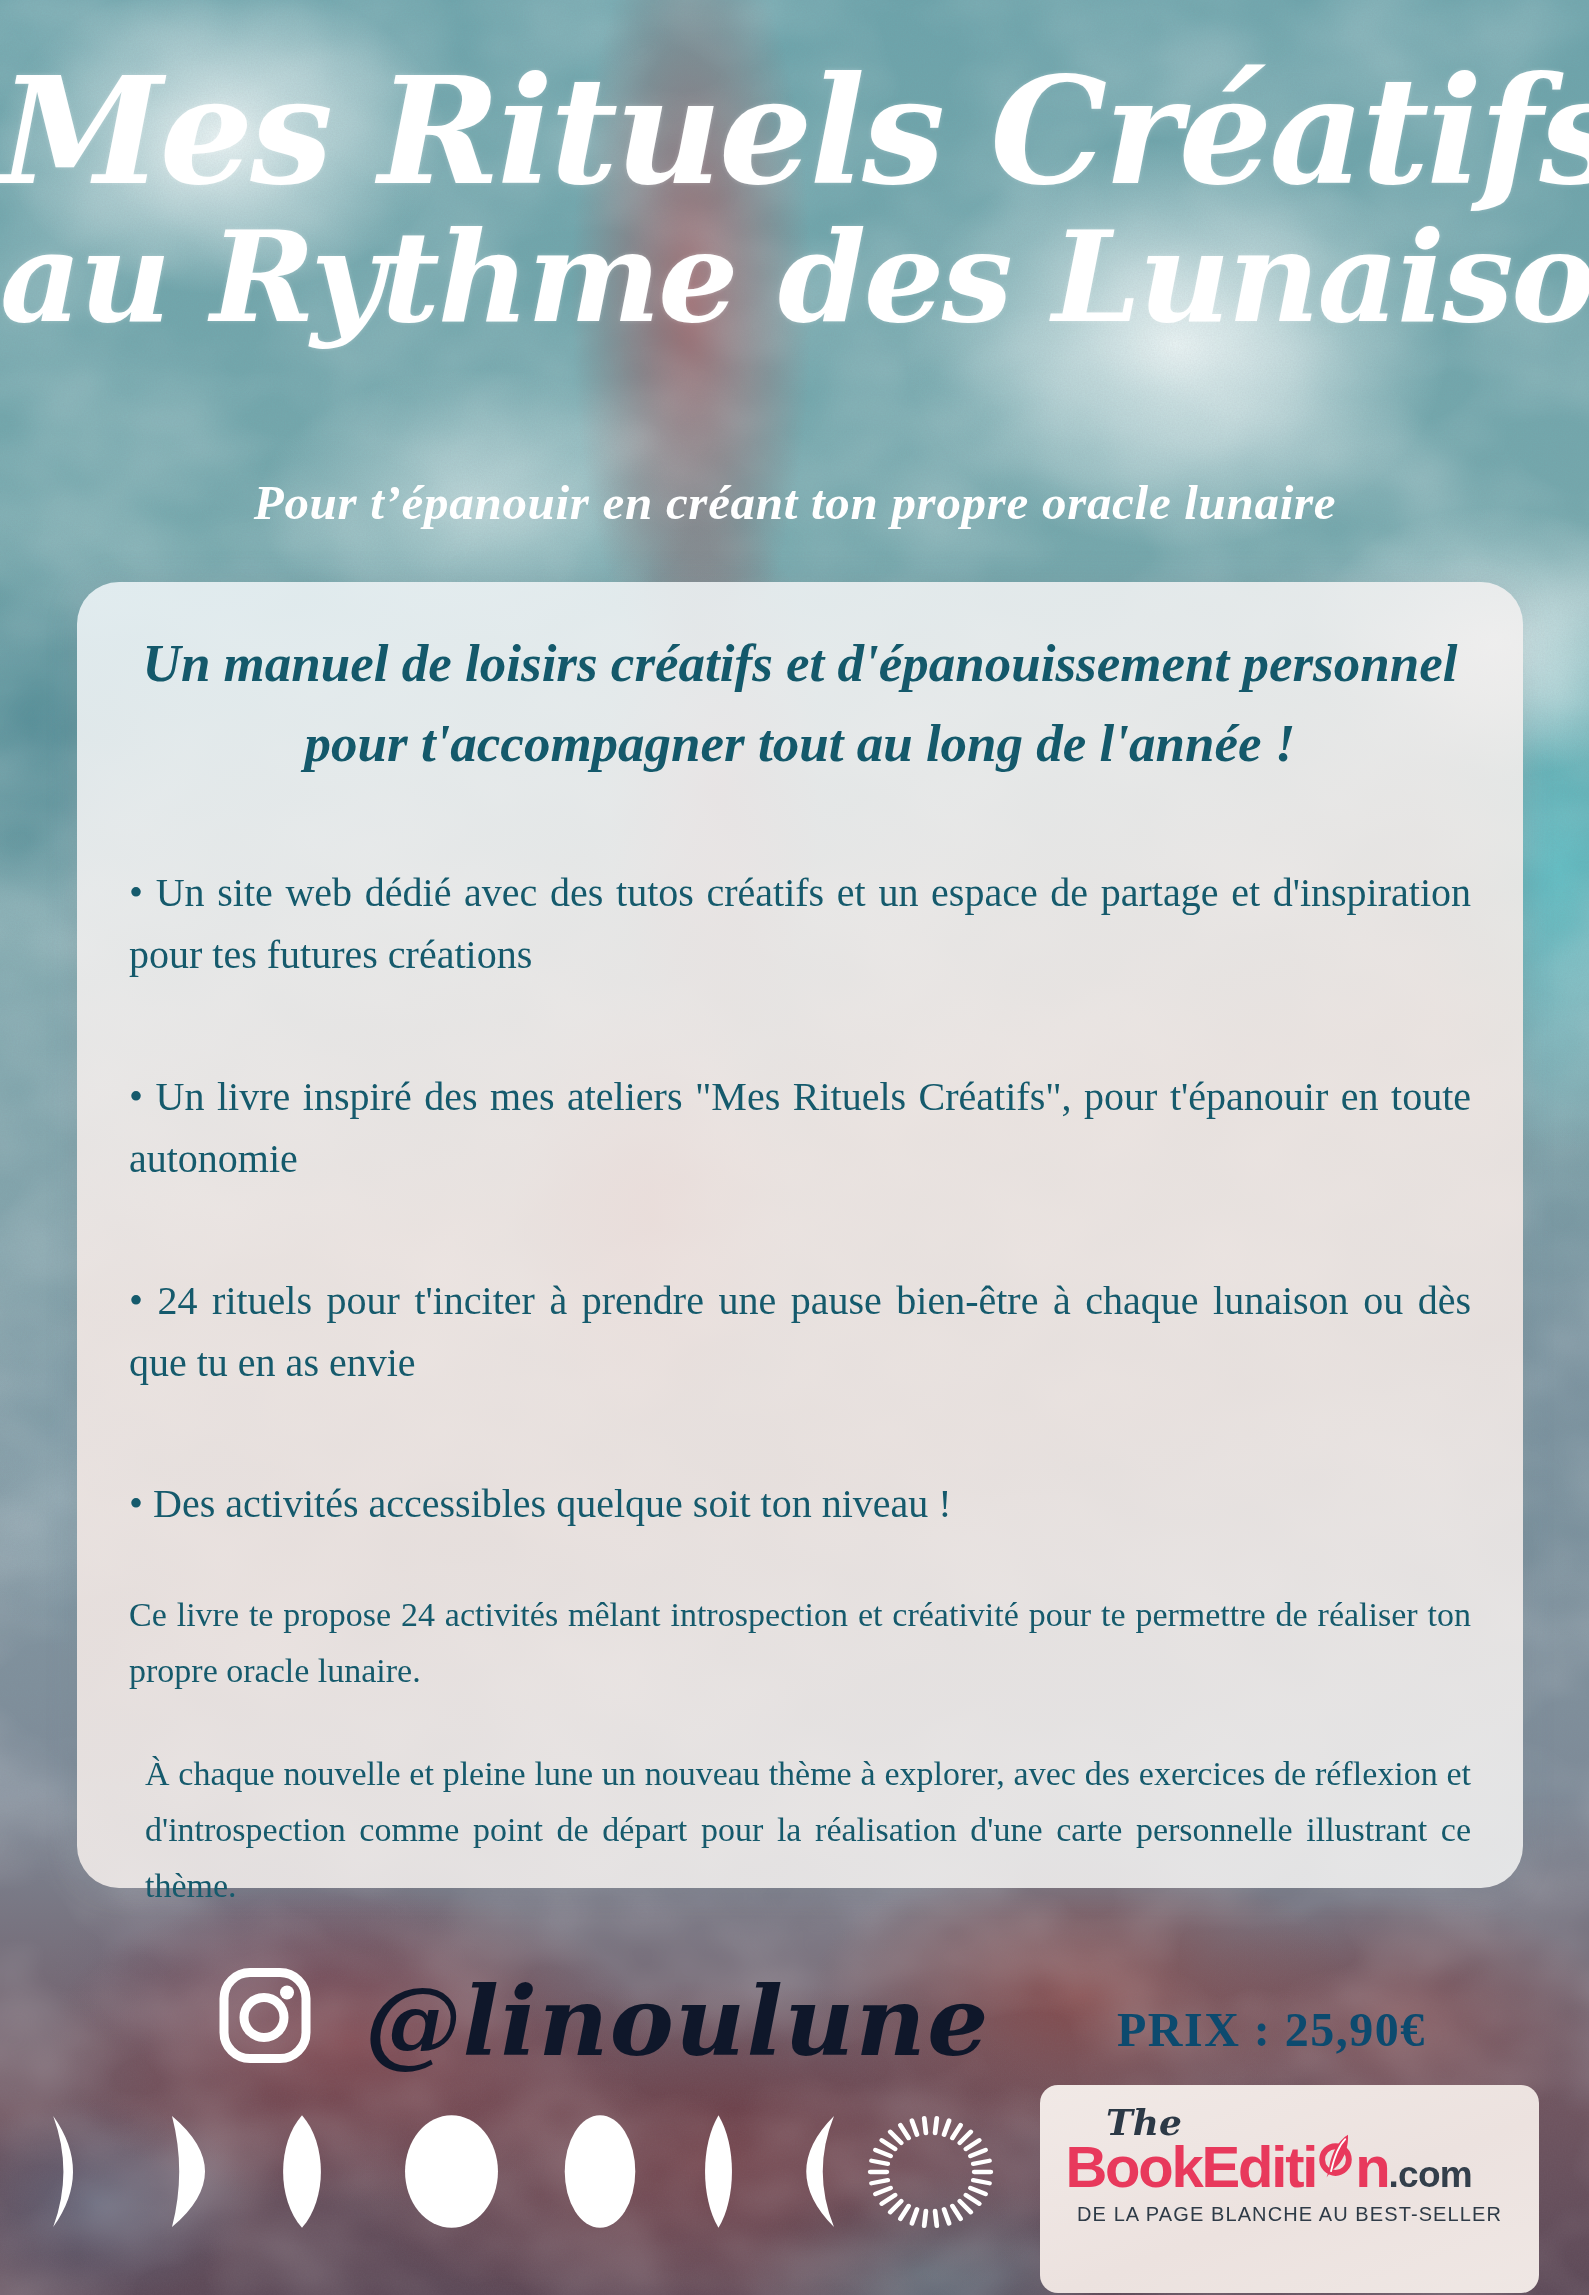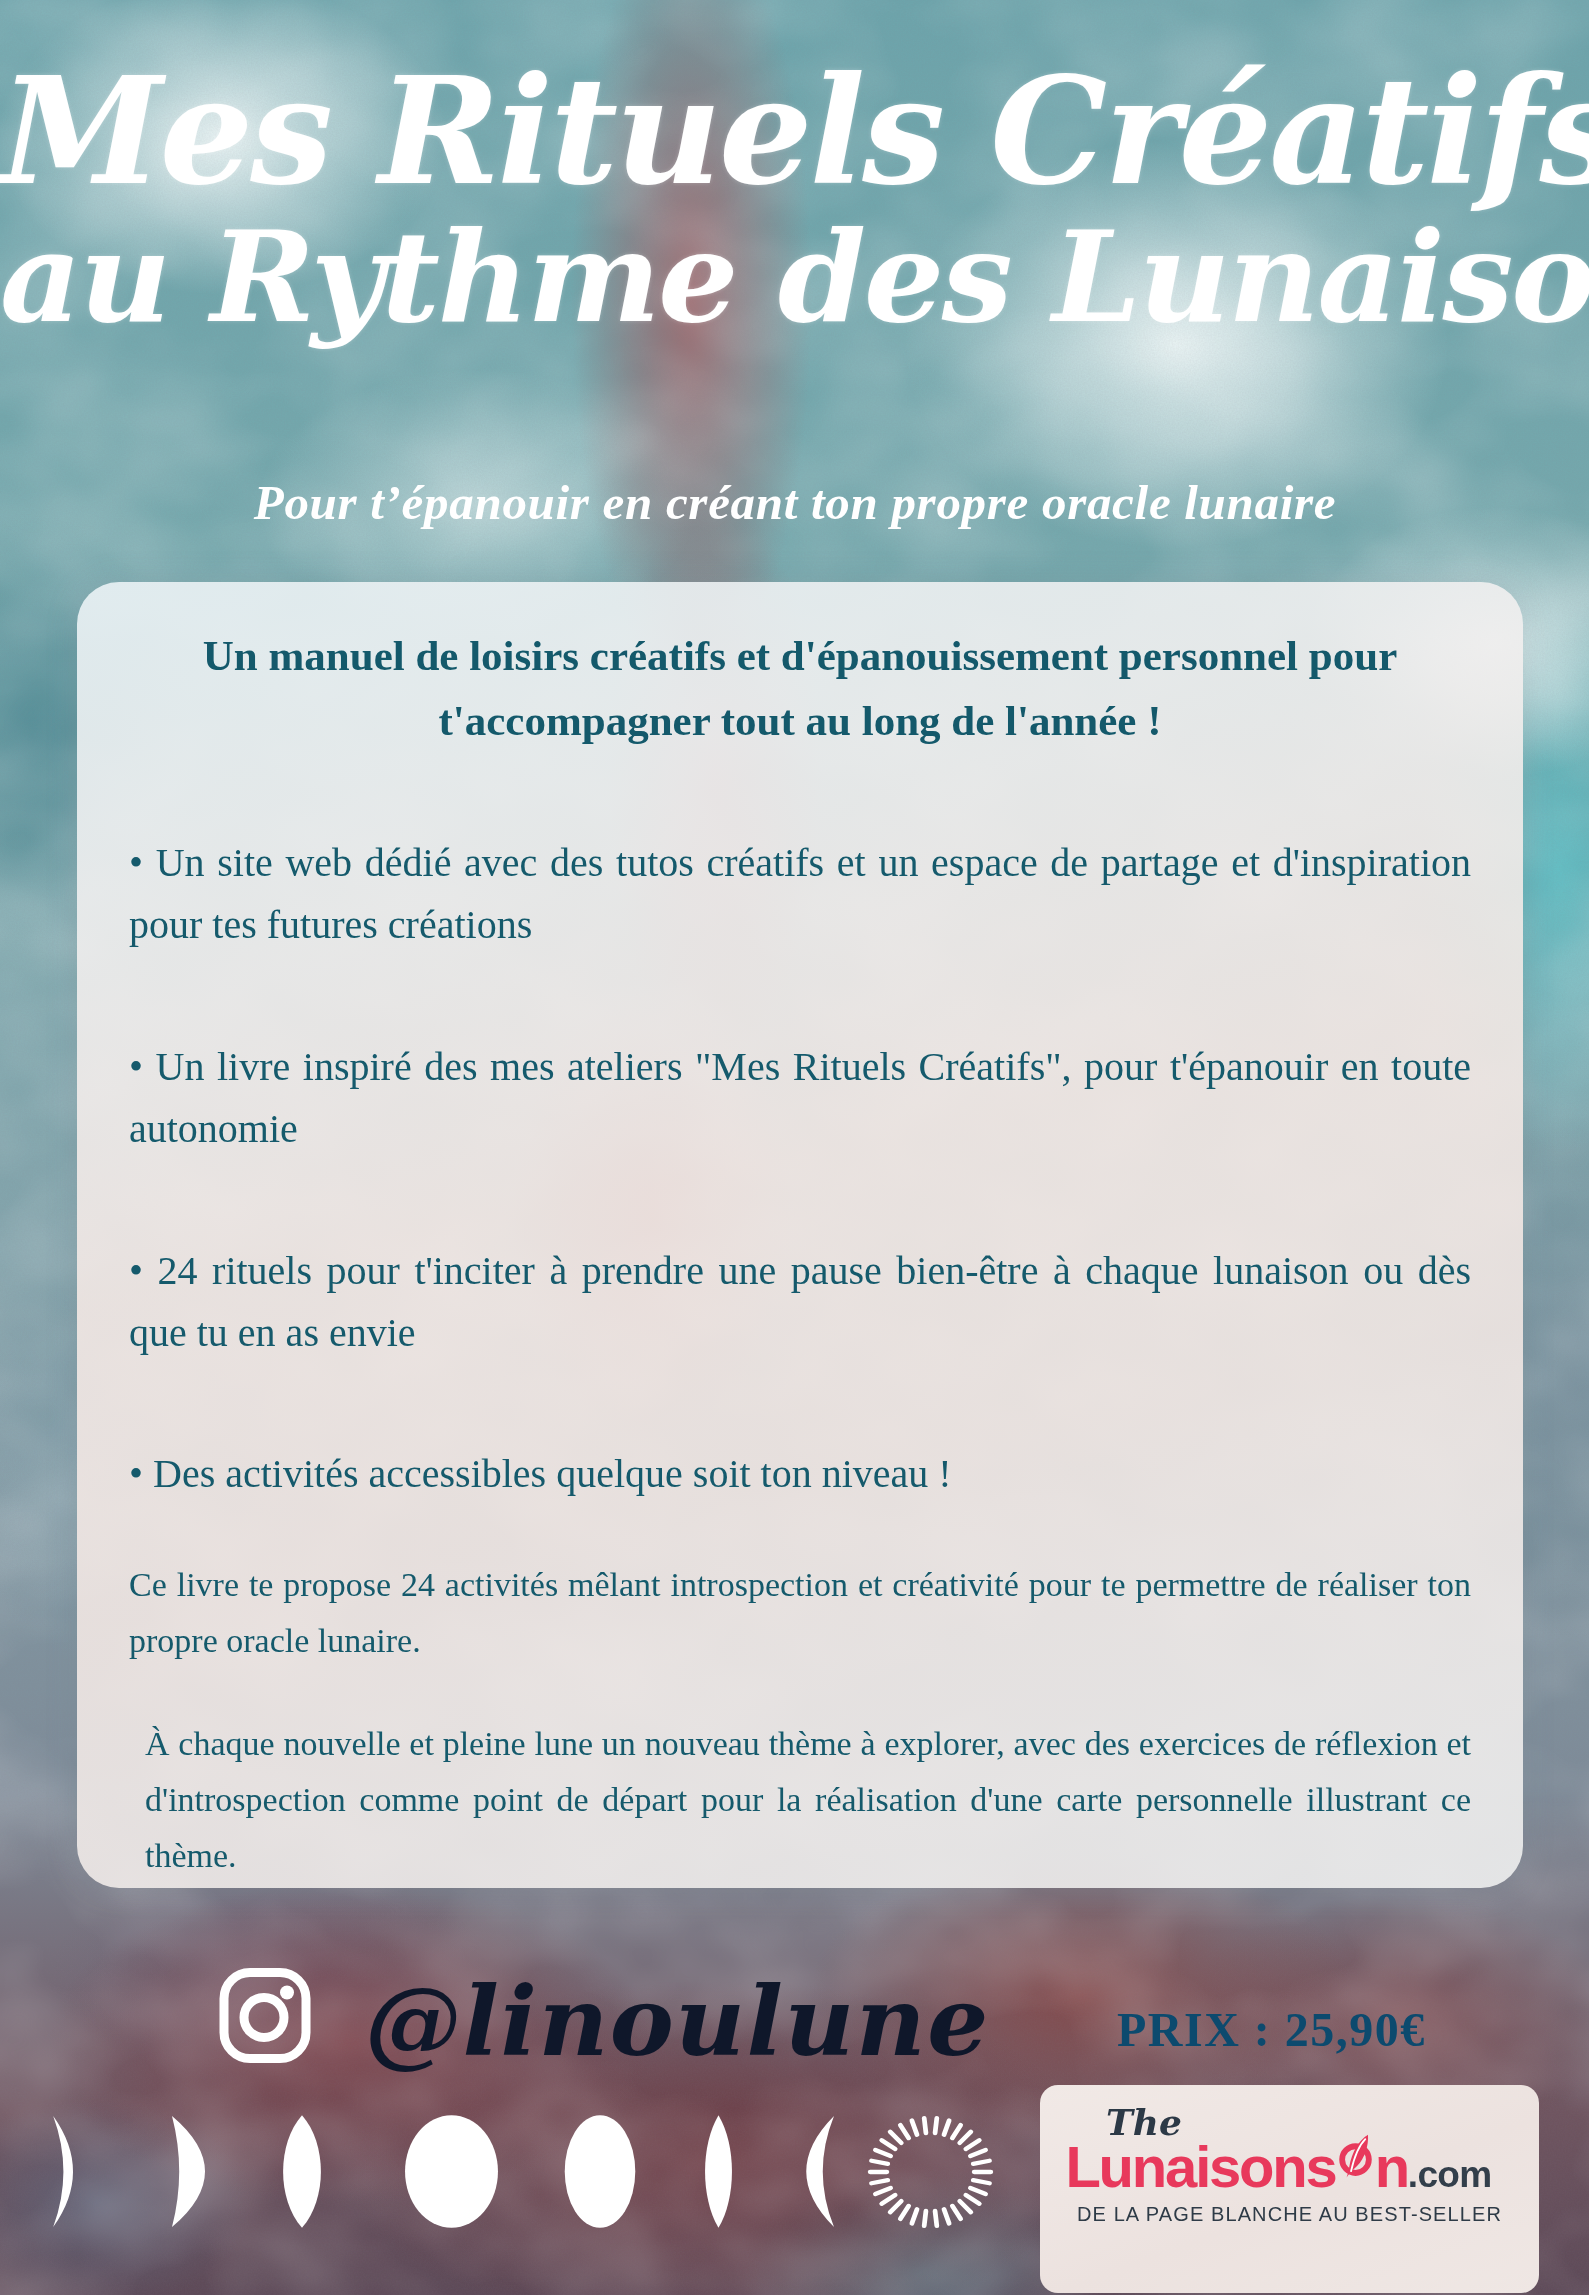--- a/index.html
+++ b/index.html
@@ -47,21 +47,21 @@
     font-family:"Liberation Serif", serif; font-style:italic; font-weight:bold;
     font-size:49px; letter-spacing:0.7px; white-space:nowrap;margin-top:33px; }
 
   
   .card { position:absolute; left:77px; top:582px; width:1446px; height:1306px;
     border-radius:42px; padding:42px 52px 0 52px;
     background:linear-gradient(168deg, rgba(231,240,243,.93) 0%, rgba(240,239,239,.9) 20%,
                rgba(246,234,230,.88) 45%, rgba(244,233,229,.88) 65%, rgba(238,239,239,.9) 100%);
     box-shadow:0 0 30px rgba(120,140,150,.25); }
   .card-heading { text-align:center; color:#14596b; font-weight:bold;
-    font-size:43px; line-height:1.5; max-width:1316px; margin:0 auto; }
+    font-size:53px; line-height:1.5; max-width:1316px; margin:0 auto;font-style:italic; }
   .bullet { margin-top:79px; color:#155a6c; font-size:40px; line-height:1.56;
     text-align:justify; }
   .para-1 { margin-top:51px; color:#155a6c; font-size:34px; line-height:1.66; text-align:justify; }
   .para-2 { margin-top:46px; color:#155a6c; font-size:34px; line-height:1.66; text-align:justify;margin-left:16px; }
 
   
   .ig-icon { position:absolute; left:215px; top:1964px; width:100px; height:103px; }
   .ig-handle { position:absolute; left:365px; top:1964px; color:#0f172a;
     font-family:"DejaVu Serif", serif; font-style:italic; font-weight:bold;
     font-size:96px; line-height:1.2; letter-spacing:1.5px; white-space:nowrap; }
@@ -133,21 +133,21 @@
     <circle cx="49" cy="52" r="20" fill="none" stroke="#ffffff" stroke-width="9"></circle>
     <circle cx="72" cy="27" r="7" fill="#ffffff"></circle>
   </svg>
   <div class="ig-handle">@linoulune</div>
 
   <div class="price">PRIX : 25,90€</div>
 
   <div class="pub-card">
     <div class="pub-the">The</div>
     <div class="pub-line">
-      <span class="pub-brand">Lunaisons</span>
+      <span class="pub-brand">BookEditi</span>
         <span class="pub-feather-slot">
           <svg viewBox="0 0 100 110" width="45" height="49" xmlns="http://www.w3.org/2000/svg">
           <circle cx="50" cy="62" r="30" fill="none" stroke="#e8395c" stroke-width="13"></circle>
           <path d="M78,6 C58,18 42,44 36,78 C35,84 34,90 30,102 C40,88 46,84 54,76 C70,60 80,30 78,6 Z" fill="#e8395c"></path>
           <path d="M72,16 C58,30 48,52 40,88" fill="none" stroke="#ffffff" stroke-width="4" stroke-linecap="round"></path>
         </svg>
         </span>
         <span class="pub-brand">n</span>
         <span class="pub-tld">.com</span>
     </div>

